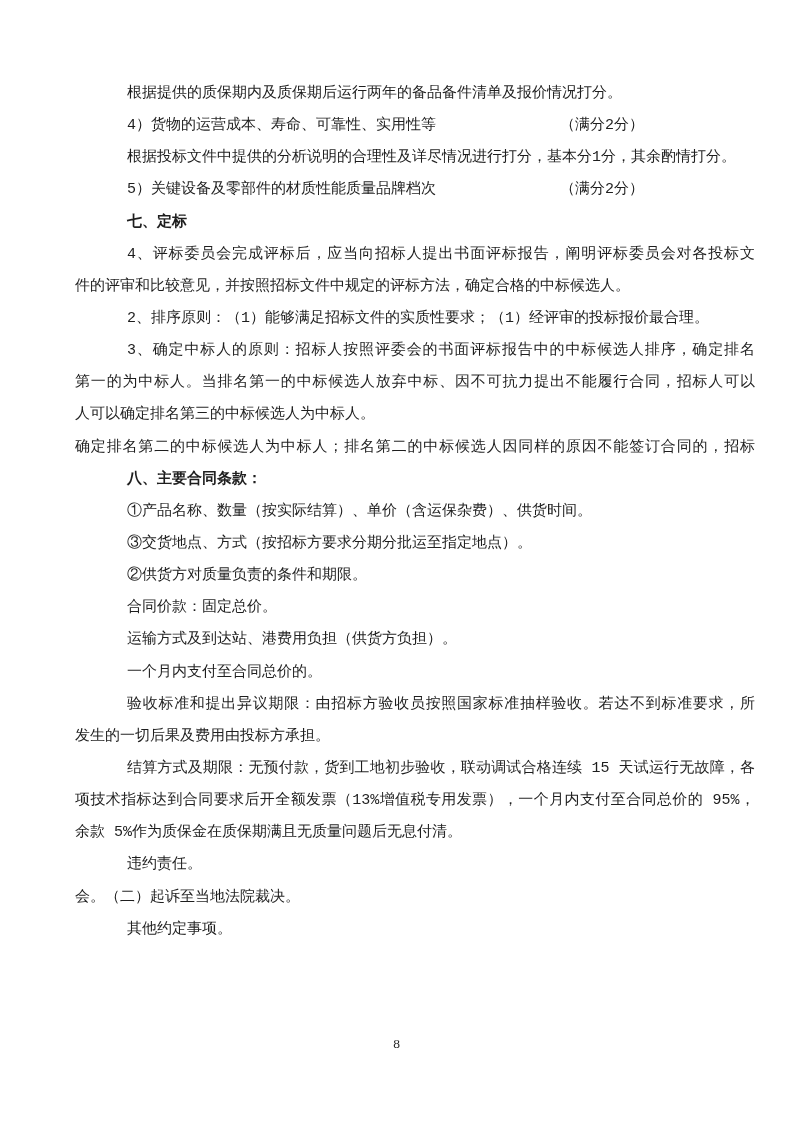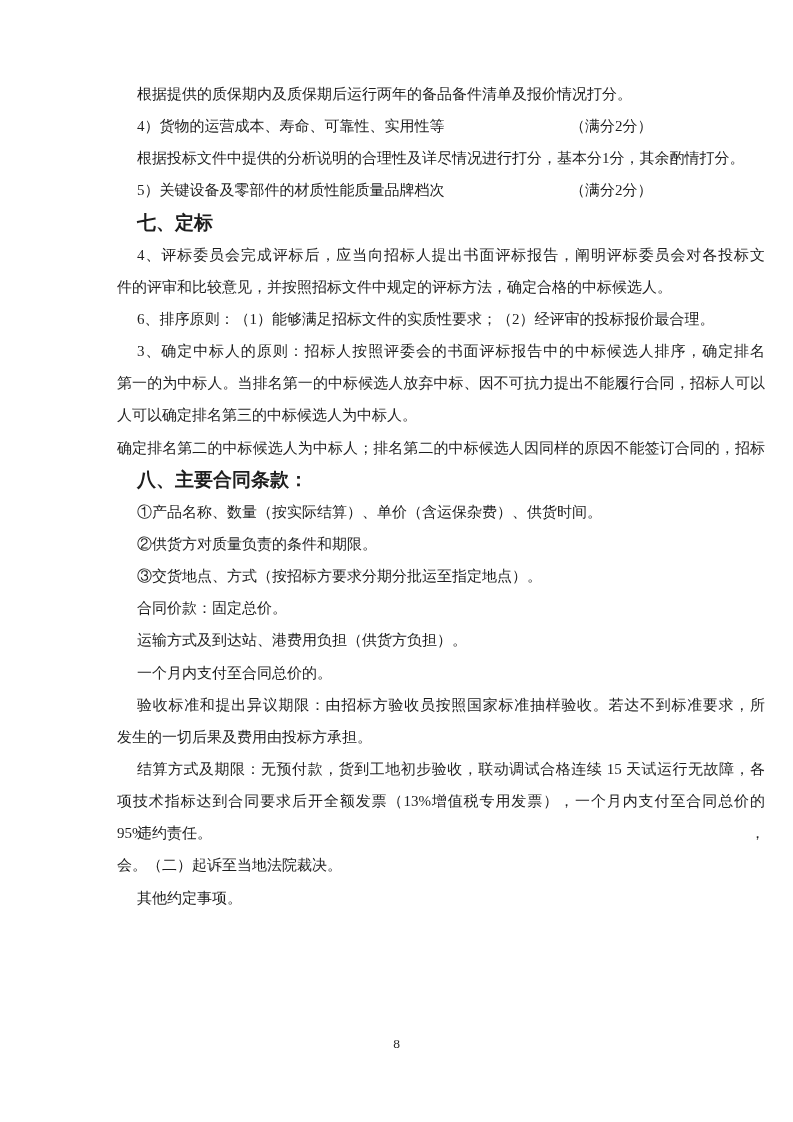--- a/index.html
+++ b/index.html
@@ -11,37 +11,38 @@
     position: relative;
     width: 793px;
     height: 1122px;
     background: #ffffff;
     overflow: hidden;
     font-family: "Liberation Serif", "DejaVu Serif", serif;
     color: #1e1e1e;
   }
   .doc-content {
     position: absolute;
-    left: 85px;
+    left: 75px;
     top: 78px;
     width: 680px;
     font-size: 15px;
+    font-family: Liberation Mono, monospace;
   }
   .line {
     position: relative;
     height: 32.15px;
     line-height: 32.15px;
     white-space: nowrap;
   }
   .line.indent { padding-left: 52px; }
-  .line.flush  { padding-left: 0; margin-left: 32px; }
+  .line.flush  { padding-left: 0; }
   .line.heading {
     padding-left: 52px;
     font-weight: bold;
-    font-size: 19px;
+    font-size: 15px;
   }
   .line.fill {
     white-space: normal;
     text-align: justify;
     text-align-last: justify;
   }
   .score {
     position: absolute;
     left: 485px;
     top: 0;
@@ -61,36 +62,37 @@
 
 <div class="page">
   <div class="doc-content" id="doc-lines">
       <div class="line indent"><span>根据提供的质保期内及质保期后运行两年的备品备件清单及报价情况打分。</span></div>
       <div class="line indent"><span>4）货物的运营成本、寿命、可靠性、实用性等</span><span class="score">（满分2分）</span></div>
       <div class="line indent"><span>根据投标文件中提供的分析说明的合理性及详尽情况进行打分，基本分1分，其余酌情打分。</span></div>
       <div class="line indent"><span>5）关键设备及零部件的材质性能质量品牌档次</span><span class="score">（满分2分）</span></div>
       <div class="line heading"><span>七、定标</span></div>
       <div class="line indent fill"><span>4、评标委员会完成评标后，应当向招标人提出书面评标报告，阐明评标委员会对各投标文</span></div>
       <div class="line flush"><span>件的评审和比较意见，并按照招标文件中规定的评标方法，确定合格的中标候选人。</span></div>
-      <div class="line indent"><span>6、排序原则：（1）能够满足招标文件的实质性要求；（2）经评审的投标报价最合理。</span></div>
+      <div class="line indent"><span>2、排序原则：（1）能够满足招标文件的实质性要求；（1）经评审的投标报价最合理。</span></div>
       <div class="line indent fill"><span>3、确定中标人的原则：招标人按照评委会的书面评标报告中的中标候选人排序，确定排名</span></div>
       <div class="line flush fill"><span>第一的为中标人。当排名第一的中标候选人放弃中标、因不可抗力提出不能履行合同，招标人可以</span></div>
       <div class="line flush"><span>人可以确定排名第三的中标候选人为中标人。</span></div>
       <div class="line flush fill"><span>确定排名第二的中标候选人为中标人；排名第二的中标候选人因同样的原因不能签订合同的，招标</span></div>
       <div class="line heading"><span>八、主要合同条款：</span></div>
       <div class="line indent"><span>①产品名称、数量（按实际结算）、单价（含运保杂费）、供货时间。</span></div>
+      <div class="line indent"><span>③交货地点、方式（按招标方要求分期分批运至指定地点）。</span></div>
       <div class="line indent"><span>②供货方对质量负责的条件和期限。</span></div>
-      <div class="line indent"><span>③交货地点、方式（按招标方要求分期分批运至指定地点）。</span></div>
       <div class="line indent"><span>合同价款：固定总价。</span></div>
       <div class="line indent"><span>运输方式及到达站、港费用负担（供货方负担）。</span></div>
       <div class="line indent"><span>一个月内支付至合同总价的。</span></div>
       <div class="line indent fill"><span>验收标准和提出异议期限：由招标方验收员按照国家标准抽样验收。若达不到标准要求，所</span></div>
       <div class="line flush"><span>发生的一切后果及费用由投标方承担。</span></div>
       <div class="line indent fill"><span>结算方式及期限：无预付款，货到工地初步验收，联动调试合格连续 15 天试运行无故障，各</span></div>
       <div class="line flush fill"><span>项技术指标达到合同要求后开全额发票（13%增值税专用发票），一个月内支付至合同总价的 95%，</span></div>
+      <div class="line flush"><span>余款 5%作为质保金在质保期满且无质量问题后无息付清。</span></div>
       <div class="line indent"><span>违约责任。</span></div>
       <div class="line flush"><span>会。（二）起诉至当地法院裁决。</span></div>
       <div class="line indent"><span>其他约定事项。</span></div>
     </div>
   <div class="footer">
     <span>8</span>
   </div>
 </div>
 
 </body></html>

